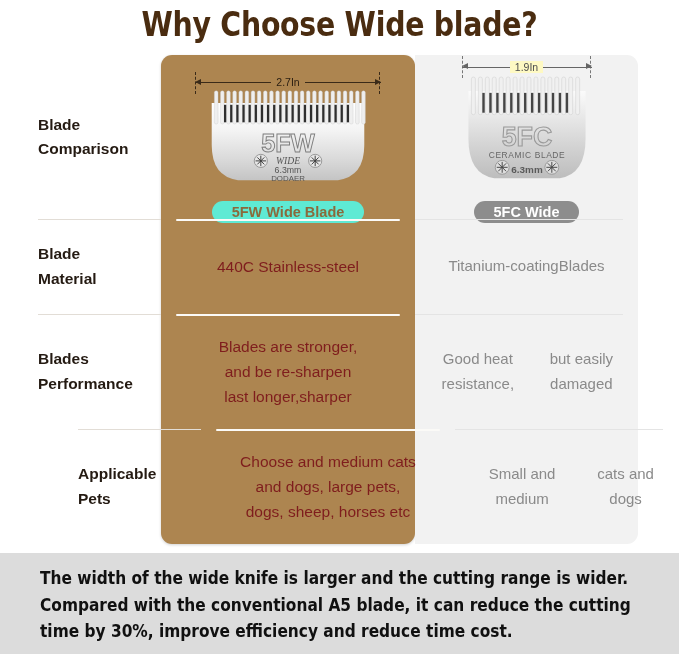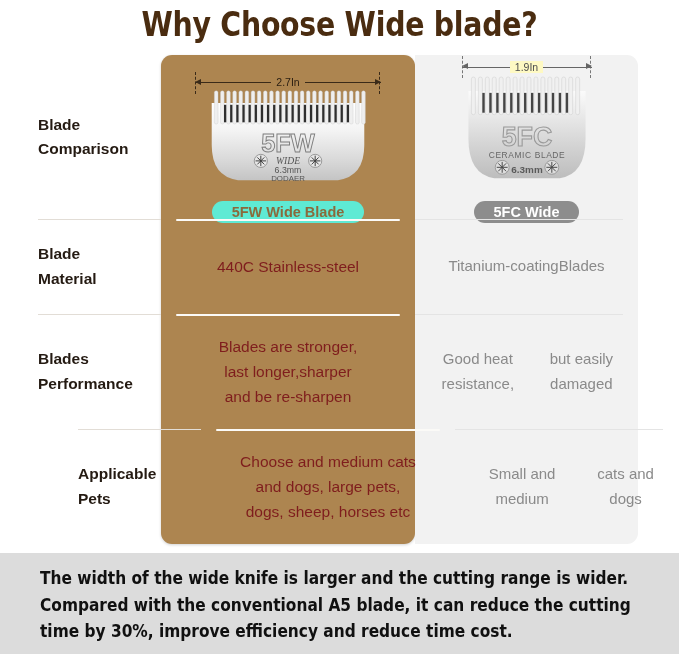--- a/index.html
+++ b/index.html
@@ -370,22 +370,22 @@
     <div class="row r2">
       <div class="sep-left"></div>
       <div class="sep-mid"></div>
       <div class="sep-right"></div>
       <div class="lbl">
         <span>Blades</span>
         <span>Performance</span>
       </div>
       <div class="cell-mid">
         <span>Blades are stronger,</span>
+        <span>and be re-sharpen</span>
         <span>last longer,sharper</span>
-        <span>and be re-sharpen</span>
       </div>
       <div class="cell-right">
         <span>Good heat resistance,</span>
         <span>but easily damaged</span>
       </div>
     </div>
 
     <div class="row r3">
       <div class="sep-left"></div>
       <div class="sep-mid"></div>

